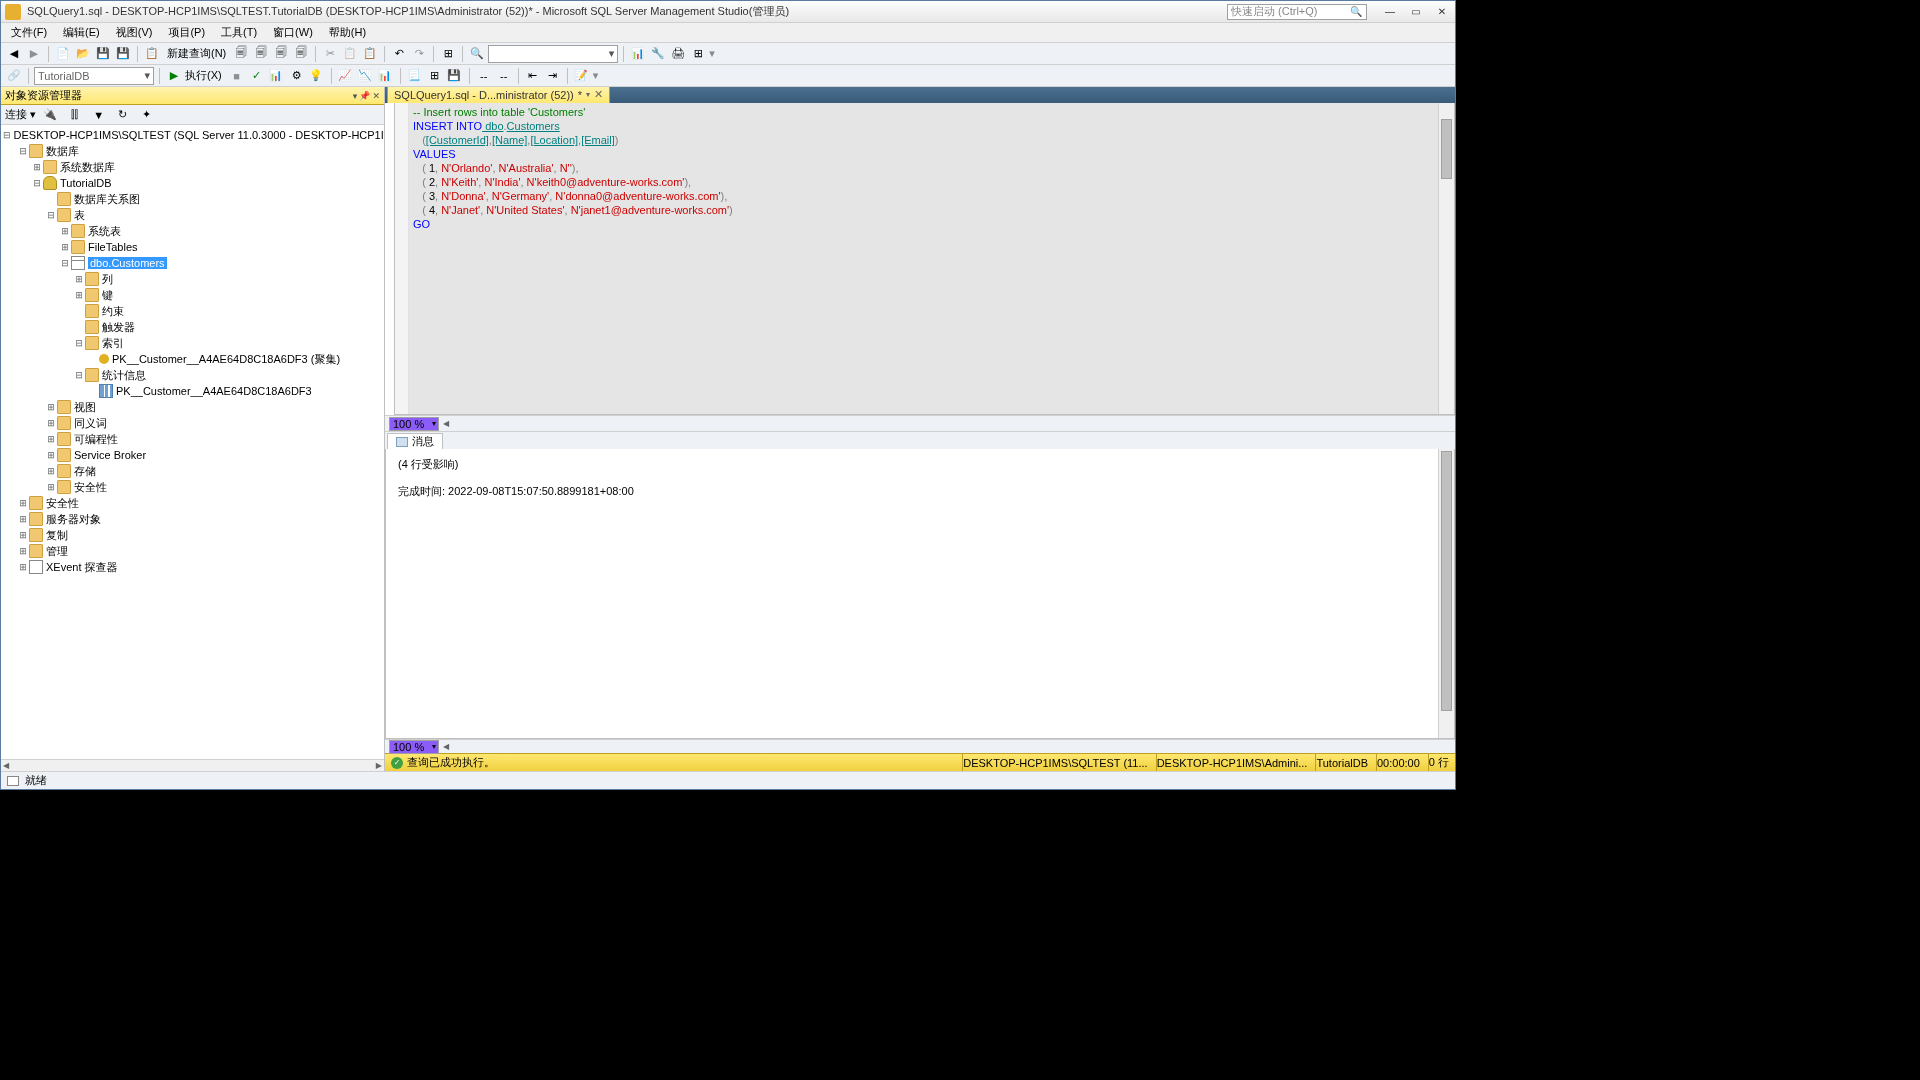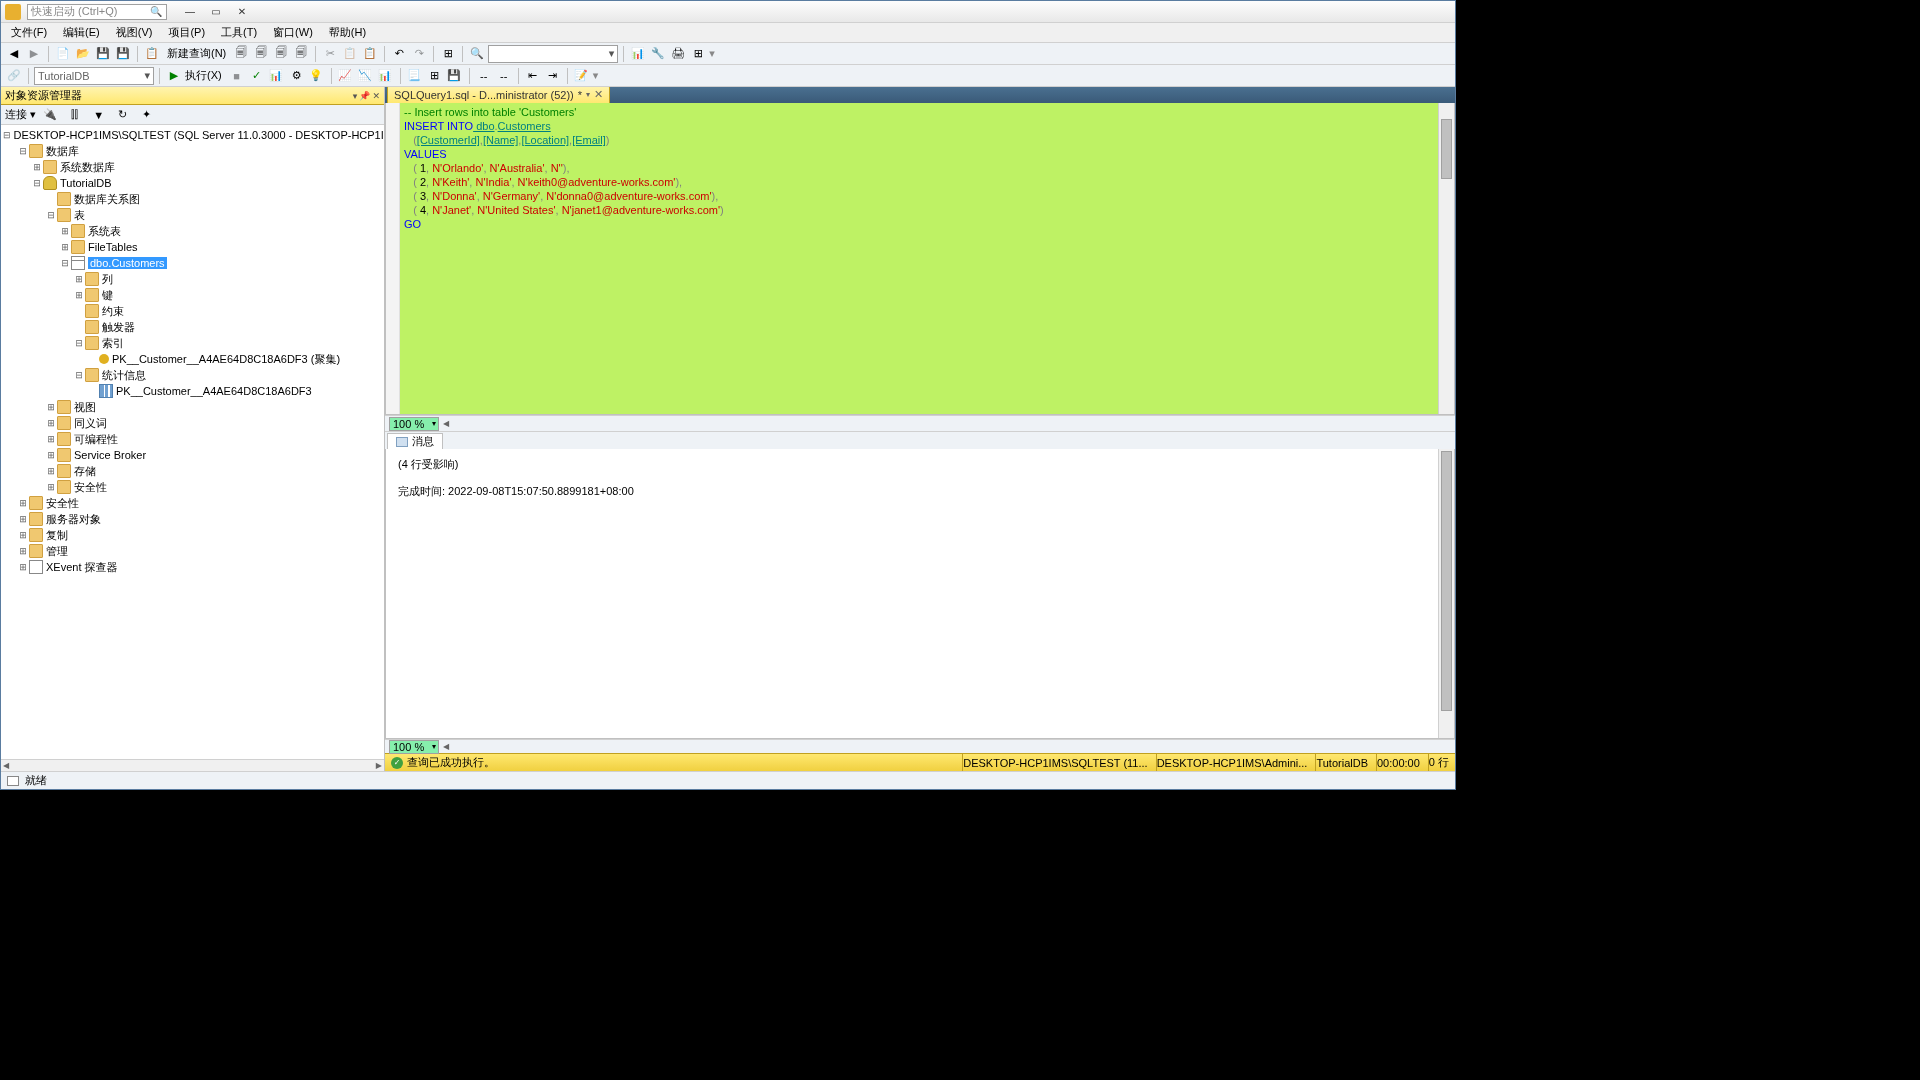--- a/index.html
+++ b/index.html
@@ -43,33 +43,33 @@
 .icon-bars { background:linear-gradient(90deg,#70a0d0 30%,#fff 30%,#fff 40%,#70a0d0 40%,#70a0d0 70%,#fff 70%,#fff 80%,#70a0d0 80%); border:1px solid #5080b0; }
 .selected-node { background:#3399ff; color:#fff; padding:0 2px; }
 .tree-scroll { height:12px; background:#f0f0f0; border-top:1px solid #d0d0d0; display:flex; align-items:center; justify-content:space-between; padding:0 2px; }
 .tree-scroll span { font-size:8px; color:#666; cursor:pointer; }
 .editor-panel { flex:1; display:flex; flex-direction:column; overflow:hidden; }
 .tab-bar { height:16px; background:linear-gradient(#4a7090,#3a5a78); display:flex; align-items:flex-end; padding-left:2px; }
 .tab { height:18px; background:linear-gradient(#fff4b0,#ffe870); border:1px solid #c0a020; border-bottom:none; border-radius:3px 3px 0 0; display:flex; align-items:center; padding:0 6px; gap:4px; cursor:pointer; }
 .tab .tab-label { color:#333; }
 .tab .tab-star { color:#333; }
 .tab .tab-close { color:#666; cursor:pointer; }
-.code-area { flex:1; background:#bef264; overflow:auto; position:relative; border:1px solid #c0c0c0; border-top:none; display:flex; }
+.code-area { flex:1; background:#e5e5e5; overflow:auto; position:relative; border:1px solid #c0c0c0; border-top:none; display:flex;margin-left:9px; }
 .gutter { width:14px; background:#f4f4f4; border-right:1px solid #e0e0e0; }
 .code { padding:2px 4px; font-family:Consolas,monospace; font-size:12px; line-height:14px; white-space:pre; color:#000; flex:1; }
 .sql-comment { color:#008000; }
 .sql-keyword { color:#0000ff; }
 .sql-name { color:#008080; }
 .sql-string { color:#cc0000; }
 .sql-gray { color:#808080; }
 .sql-punct { color:#808080; }
 .scrollbar-v { position:absolute; right:0; top:0; bottom:0; width:16px; background:#f0f0f0; border-left:1px solid #d0d0d0; }
 .scrollbar-v .thumb { position:absolute; left:2px; right:2px; top:16px; height:60px; background:#c0c0c0; border:1px solid #a0a0a0; }
 .zoom-bar { height:16px; background:#eef2f6; border-top:1px solid #d0d0d0; display:flex; align-items:center; padding:0 4px; gap:4px; }
-.zoom-combo { width:50px; height:14px; border:1px solid #a0a0a0; background:#86efac; padding-left:3px; display:flex; align-items:center; position:relative; }
+.zoom-combo { width:50px; height:14px; border:1px solid #a0a0a0; background:#8b5cf6; padding-left:3px; display:flex; align-items:center; position:relative; }
 .zoom-combo::after { content:"▾"; position:absolute; right:2px; font-size:8px; }
 .msg-tabs { height:18px; background:#eef2f6; border-top:1px solid #d0d0d0; display:flex; align-items:flex-end; padding-left:2px; }
 .msg-tab { height:16px; background:#fff; border:1px solid #c0c0c0; border-bottom:none; padding:0 8px; display:flex; align-items:center; gap:4px; cursor:pointer; }
 .msg-tab-icon { width:12px; height:10px; background:#d0e0f0; border:1px solid #80a0c0; }
 .msg-area { flex:0 0 290px; background:#fff; border:1px solid #c0c0c0; border-top:none; padding:8px 12px; font-family:Consolas,monospace; font-size:11px; overflow:auto; position:relative; }
 .msg-area .scrollbar-v { top:0; }
 .status-bar { height:18px; background:linear-gradient(#ffe870,#f0d040); border-top:1px solid #c0a020; display:flex; align-items:center; padding:0 6px; gap:8px; }
 .status-bar .status-ok { display:flex; align-items:center; gap:4px; }
 .status-bar .status-ok-icon { width:12px; height:12px; background:#40a040; border-radius:50%; display:flex; align-items:center; justify-content:center; color:#fff; font-size:8px; }
 .status-bar .flex { flex:1; }
@@ -78,20 +78,21 @@
 .bottom-status .ready-icon { width:12px; height:10px; border:1px solid #888; background:#fff; }
 .zoom-bar2 { height:14px; background:#eef2f6; border-top:1px solid #d0d0d0; display:flex; align-items:center; padding:0 4px; gap:4px; }
 </style>
 </head>
 <body>
 
 <div class="app-window">
 
   <div class="titlebar">
     <div class="app-icon"></div>
+    <div class="title-text">SQLQuery1.sql - DESKTOP-HCP1IMS\SQLTEST.TutorialDB (DESKTOP-HCP1IMS\Administrator (52))* - Microsoft SQL Server Management Studio(管理员)</div>
     <div class="search-box">
         <span>快速启动 (Ctrl+Q)</span>
       </div>
     <div class="win-btns">
       <div class="win-btn">—</div>
       <div class="win-btn">▭</div>
       <div class="win-btn close">✕</div>
     </div>
   </div>
 

